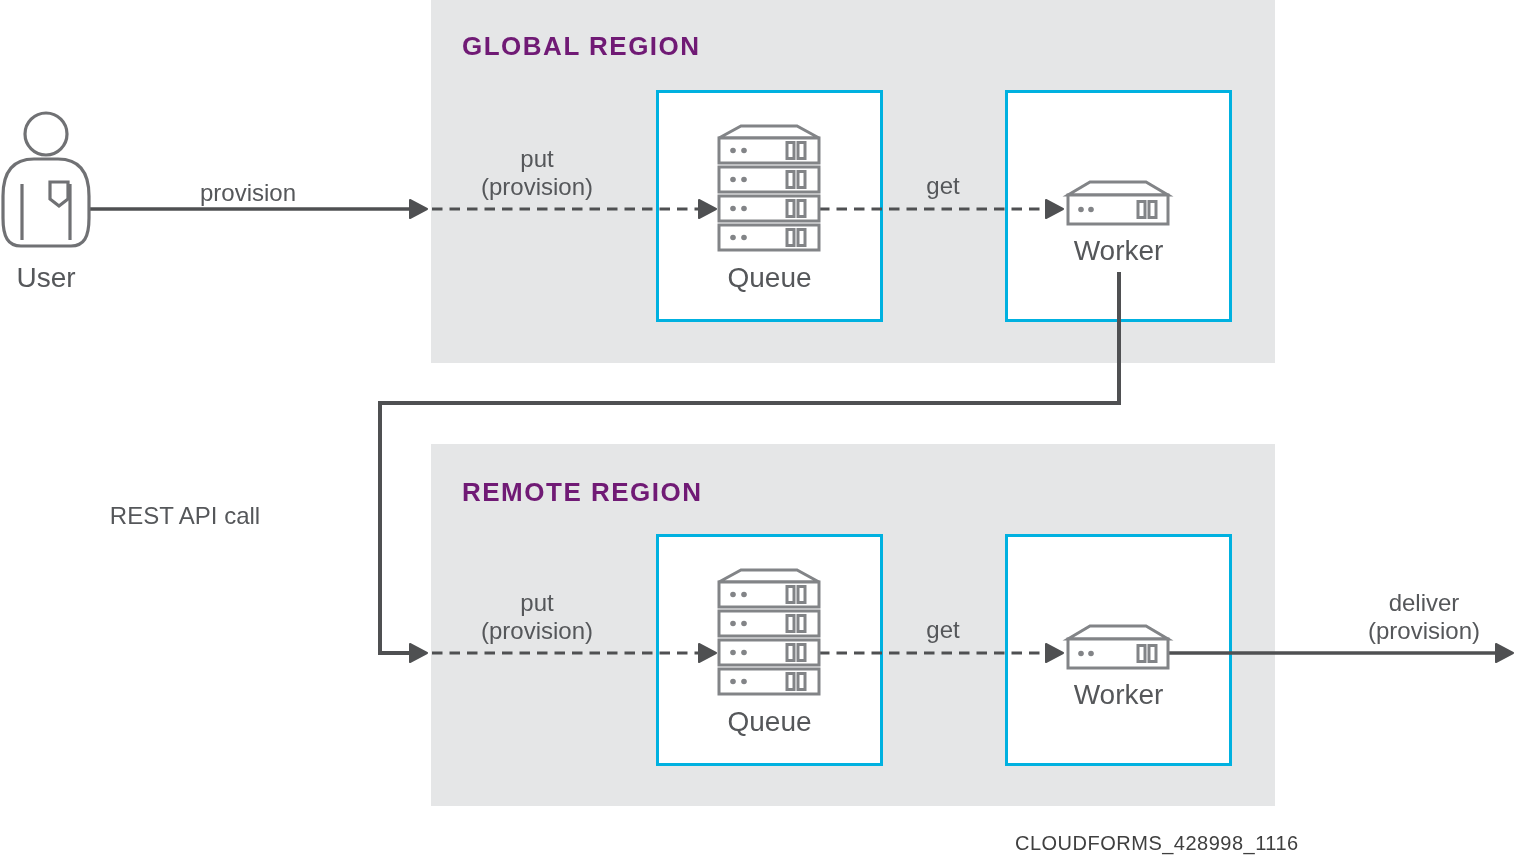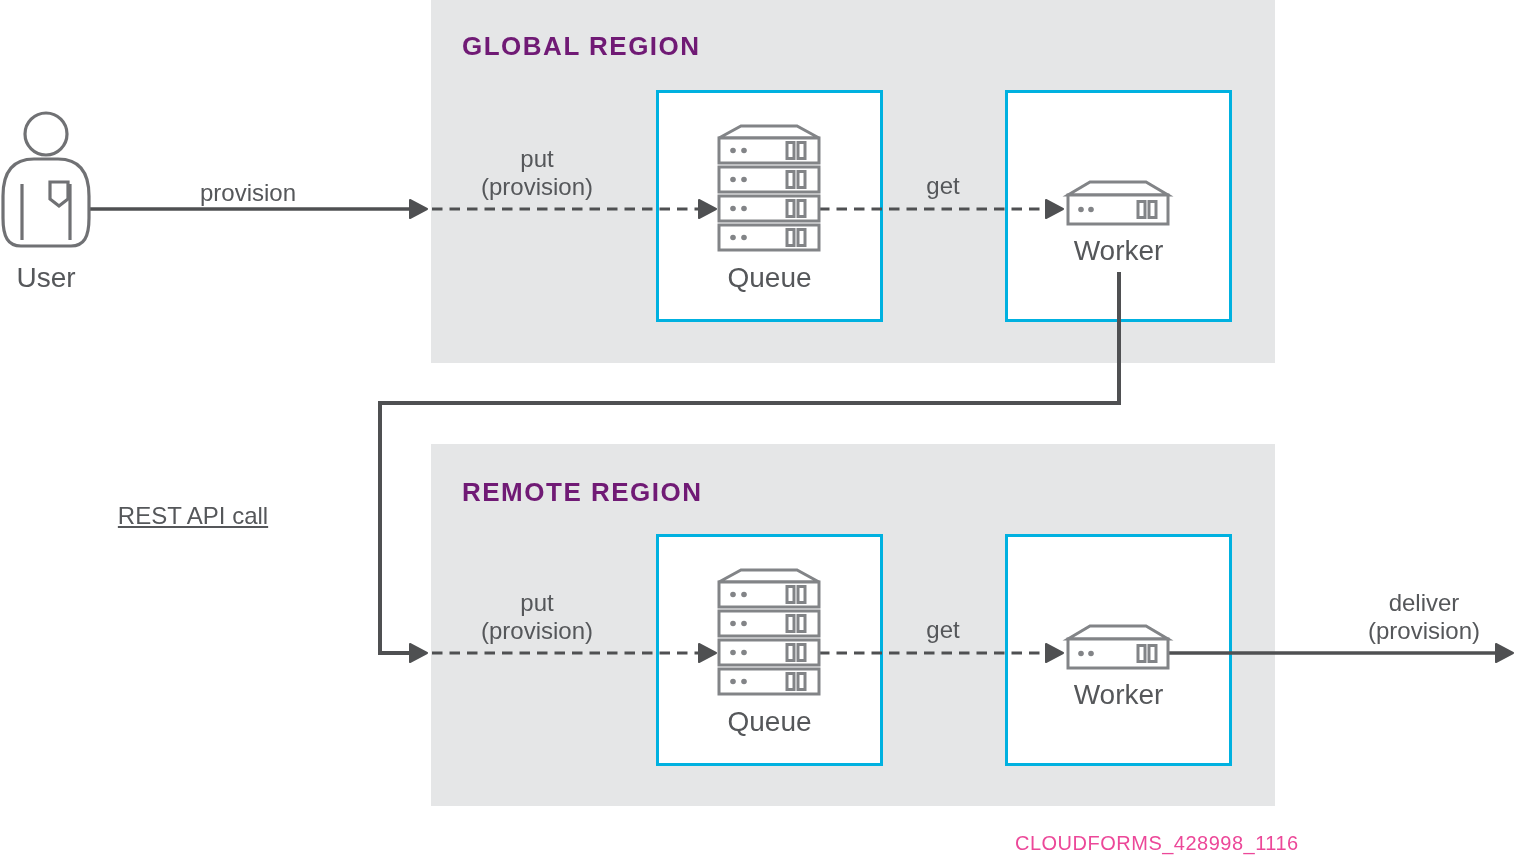--- a/index.html
+++ b/index.html
@@ -13,21 +13,21 @@
     color:#701a75;white-space:nowrap;
   }
   .node-box{position:absolute;background:#ffffff;border:3px solid #00b1e0;box-sizing:border-box;}
   .node-label{
     position:absolute;font-size:28px;color:#55575a;text-align:center;white-space:nowrap;
   }
   .edge-label{
     position:absolute;font-size:24px;line-height:28px;color:#55575a;text-align:center;white-space:nowrap;
   }
   .watermark{
-    position:absolute;font-size:20px;letter-spacing:0.5px;color:#ec4899;text-align:right;white-space:nowrap;
+    position:absolute;font-size:20px;letter-spacing:0.5px;color:#404040;text-align:right;white-space:nowrap;
   }
   svg{position:absolute;overflow:visible;}
   .icon-stroke{fill:#ffffff;stroke:#828487;stroke-width:3;}
   .icon-dot{fill:#828487;stroke:none;}
   .icon-bar{fill:none;stroke:#828487;stroke-width:3;}
   .wire{stroke:#4f5052;fill:none;}
   .wire-head{fill:#4f5052;stroke:#4f5052;stroke-width:2;stroke-linejoin:round;}
   .figure{stroke:#707174;stroke-width:3.2;fill:#ffffff;}
 </style>
 </head>
@@ -181,21 +181,21 @@
 
   <div class="edge-label" style="left:148px;top:169px;width:200px;margin-top:10px;">provision</div>
 
   <div class="edge-label" style="left:437px;top:145px;width:200px;">
     <span>put</span><br>
     <span>(provision)</span>
   </div>
 
   <div class="edge-label" style="left:893px;top:172px;width:100px;">get</div>
 
-  <div class="edge-label" style="left:12px;top:502px;width:362px;text-decoration:underline;">
+  <div class="edge-label" style="left:4px;top:502px;width:362px;">
     <span>REST API call</span><br>
   </div>
 
   <div class="edge-label" style="left:437px;top:589px;width:200px;">
     <span>put</span><br>
     <span>(provision)</span>
   </div>
 
   <div class="edge-label" style="left:893px;top:616px;width:100px;">get</div>
 

